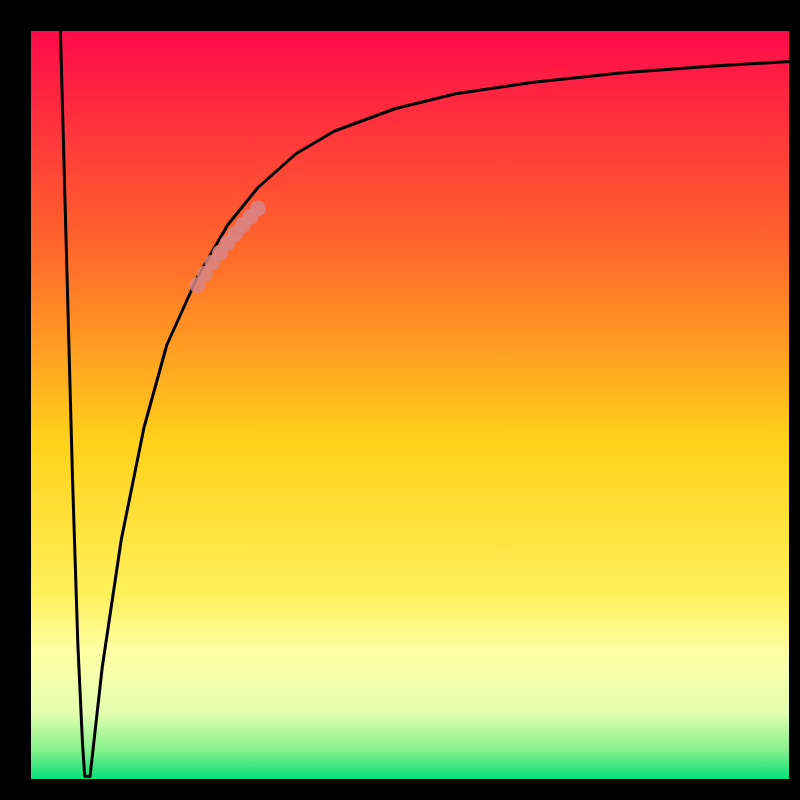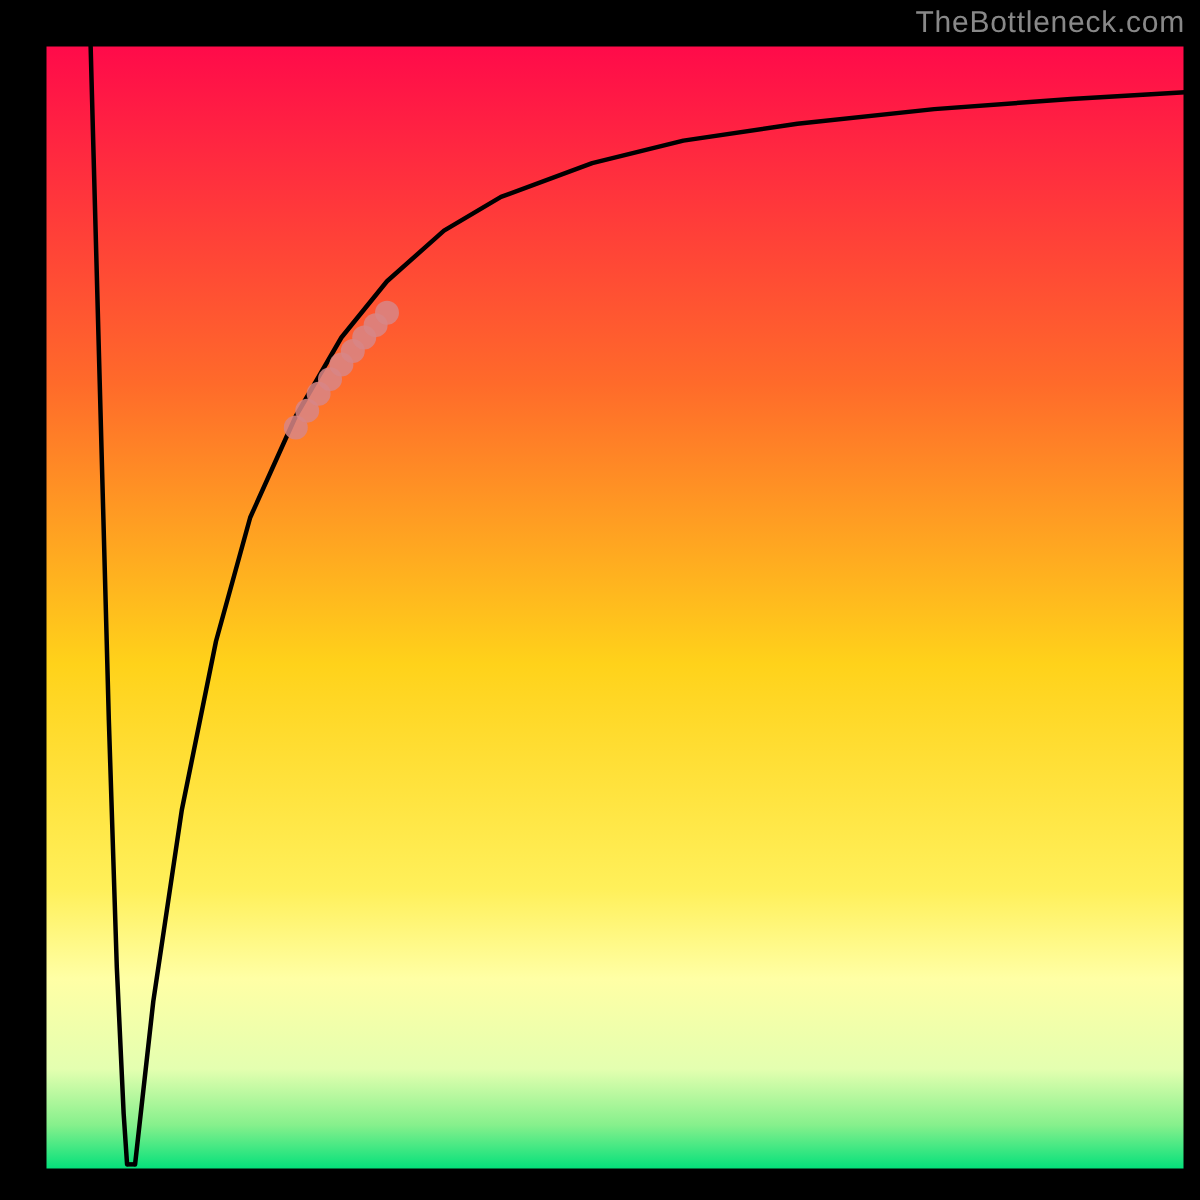--- a/index.html
+++ b/index.html
@@ -56,14 +56,13 @@
       <circle cx="212.40" cy="262.50" r="8" fill="#d88686" fill-opacity="0.85"></circle>
       <circle cx="220.00" cy="252.75" r="8" fill="#d88686" fill-opacity="0.85"></circle>
       <circle cx="227.60" cy="243.00" r="8" fill="#d88686" fill-opacity="0.85"></circle>
       <circle cx="235.20" cy="234.00" r="8" fill="#d88686" fill-opacity="0.85"></circle>
       <circle cx="242.80" cy="225.00" r="8" fill="#d88686" fill-opacity="0.85"></circle>
       <circle cx="250.40" cy="216.75" r="8" fill="#d88686" fill-opacity="0.85"></circle>
       <circle cx="258.00" cy="208.50" r="8" fill="#d88686" fill-opacity="0.85"></circle>
       <path d="M84.72 776.25 L90.03999999999999 776.25" stroke="#000" stroke-width="3"></path>
       <rect x="30" y="30" width="760" height="750" fill="none" stroke="#000" stroke-width="2"></rect>
     </svg>
-  <div id="attribution">TheBottleneck.com</div>
 </div>
 
 </body></html>

